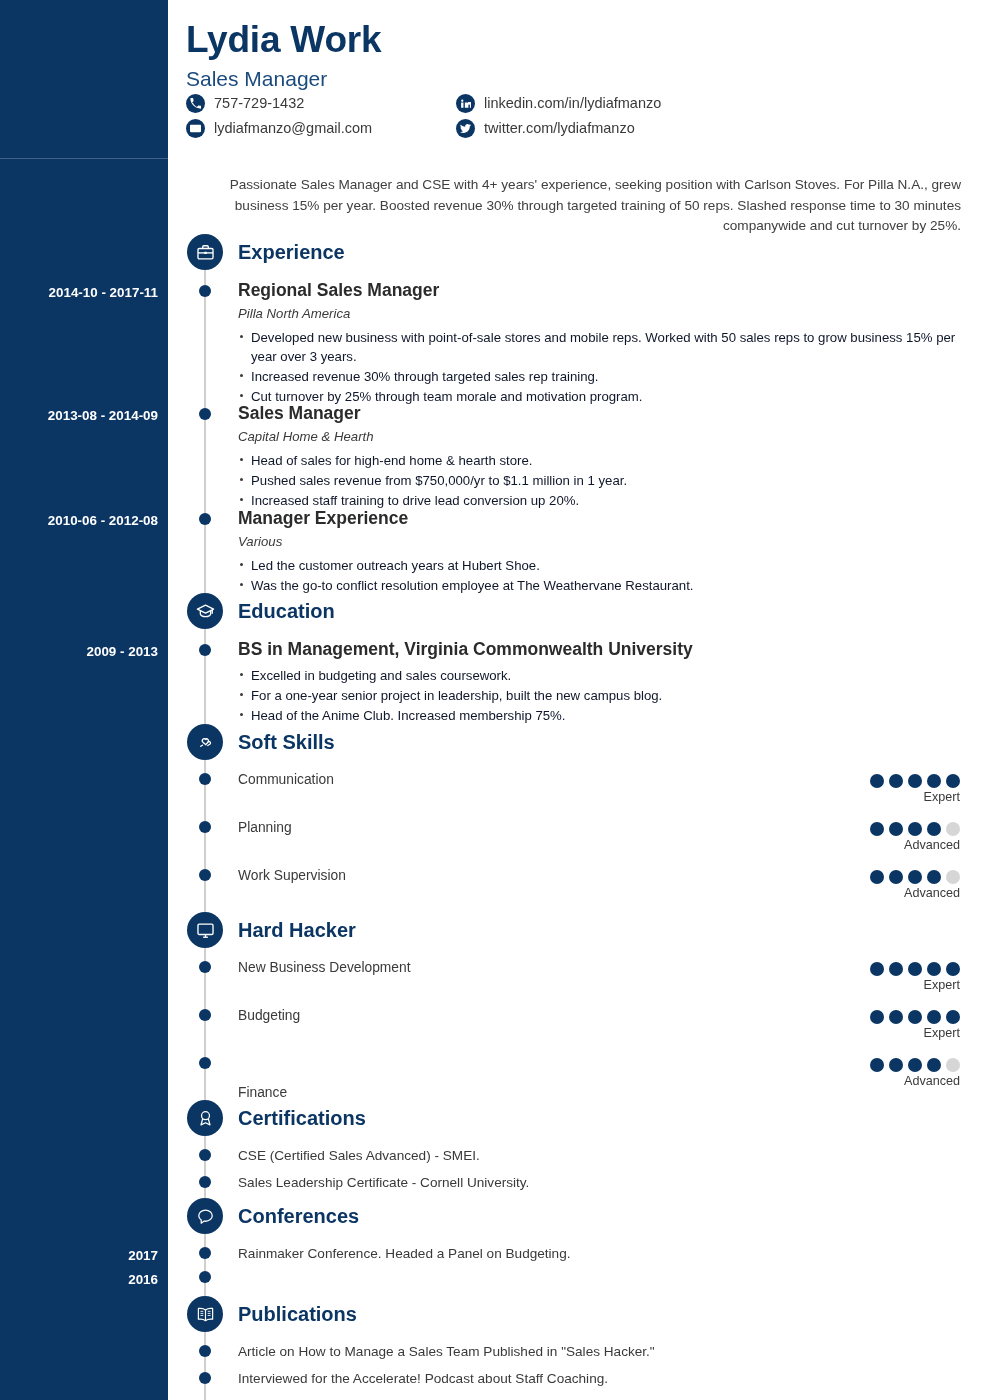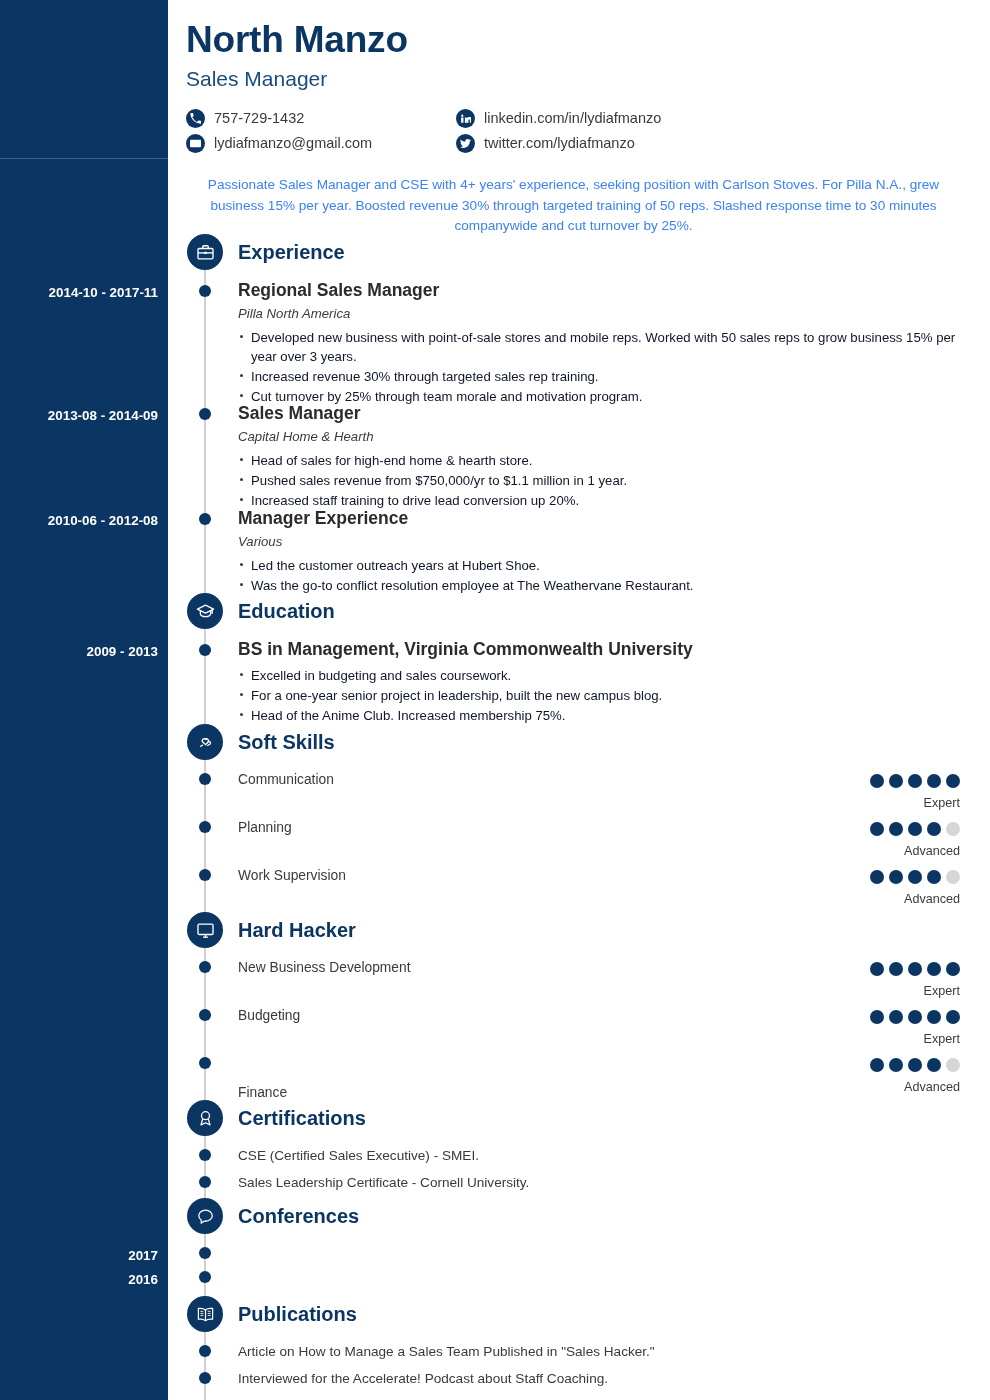--- a/index.html
+++ b/index.html
@@ -55,21 +55,20 @@
     line-height: 1.18;
   }
   .job-title {
     font-size: 21px;
     color: #1b4b7d;
     margin-top: 4px;
     line-height: 1.2;
   }
 
   .contacts {
-    margin-top: 15px;
     position: relative;
     height: 62px;
   }
   .contact-row {
     display: flex;
     align-items: center;
     height: 25px;
   }
   .contact-col-left {
     position: absolute;
@@ -99,22 +98,22 @@
   }
 
   
   .summary {
     position: absolute;
     left: 186px;
     top: 175px;
     width: 775px;
     font-size: 13.6px;
     line-height: 1.52;
-    color: #3b82f6;
-    text-align: center;
+    color: #404040;
+    text-align: right;
   }
 
   
   .rail {
     position: absolute;
     left: 204px;
     top: 240px;
     width: 2px;
     height: 1160px;
     background: #cfcfcf;
@@ -235,35 +234,35 @@
   }
   .rd {
     width: 14px; height: 14px;
     border-radius: 50%;
     background: #0b3563;
   }
   .rd.off { background: #d6d6d6; }
   .rating-label {
     font-size: 12.6px;
     color: #3a3a3a;
-    margin-top: 8px;
+    margin-top: 2px;
     line-height: 1.2;
   }
 </style>
 </head>
 <body>
 
 <div class="sidebar">
   <div class="sidebar-divider"></div>
 </div>
 
 <div class="page">
 
   <div class="header">
-    <div class="name">North Manzo</div>
+    <div class="name">Lydia Work</div>
     <div class="job-title">Sales Manager</div>
 
     <div class="contacts">
       <div class="contact-col-left">
         <div class="contact-row">
           <span class="cicon">
             <svg width="11" height="11" viewBox="0 0 24 24" fill="#ffffff">
               <path d="M6.6 10.8c1.9 3.7 4.9 6.7 8.6 8.6l2.9-2.9c.4-.4.9-.5 1.3-.3 1.4.5 2.9.7 4.4.7.7 0 1.2.5 1.2 1.2V22c0 .7-.5 1.2-1.2 1.2C11.3 23.2.8 12.7.8 1.2.8.5 1.3 0 2 0h3.9c.7 0 1.2.5 1.2 1.2 0 1.5.2 3 .7 4.4.1.4 0 .9-.3 1.3l-2.9 2.9z"></path>
             </svg>
           </span>
@@ -468,34 +467,35 @@
 
   <div class="sec-icon" style="top:1100px">
     <svg width="19" height="19" viewBox="0 0 24 24" fill="none" stroke="#ffffff" stroke-width="1.6" stroke-linejoin="round">
       <circle cx="12" cy="8.4" r="5"></circle>
       <path d="M8.4 12.6L6.3 20l5.7-2.6L17.7 20l-2.1-7.4"></path>
     </svg>
   </div>
   <div class="sec-title" style="top:1100px">Certifications</div>
 
   <div class="dot" style="top:1149px"></div>
-  <div class="plain-item" style="top:1147px">CSE (Certified Sales Executive) - SMEI.</div>
+  <div class="plain-item" style="top:1147px">CSE (Certified Sales Advanced) - SMEI.</div>
 
   <div class="dot" style="top:1176px"></div>
   <div class="plain-item" style="top:1174px">Sales Leadership Certificate - Cornell University.</div>
 
   <div class="sec-icon" style="top:1198px">
     <svg width="19" height="19" viewBox="0 0 24 24" fill="none" stroke="#ffffff" stroke-width="1.6" stroke-linejoin="round">
       <path d="M12 3.8c-4.7 0-8.5 3.2-8.5 7.1 0 2.2 1.2 4.2 3.1 5.5v4l3.7-2.6c.6.1 1.1.2 1.7.2 4.7 0 8.5-3.2 8.5-7.1S16.7 3.8 12 3.8z"></path>
     </svg>
   </div>
   <div class="sec-title" style="top:1198px">Conferences</div>
 
   <div class="date" style="top:1248px">2017</div>
   <div class="dot" style="top:1247px"></div>
+  <div class="plain-item" style="top:1245px">Rainmaker Conference. Headed a Panel on Budgeting.</div>
 
   <div class="date" style="top:1272px">2016</div>
   <div class="dot" style="top:1271px"></div>
 
   <div class="sec-icon" style="top:1296px">
     <svg width="19" height="19" viewBox="0 0 24 24" fill="none" stroke="#ffffff" stroke-width="1.5" stroke-linejoin="round">
       <path d="M12 6.3C10.4 5 8.2 4.3 5.6 4.3H3v13.6h2.6c2.6 0 4.8.7 6.4 2 1.6-1.3 3.8-2 6.4-2H21V4.3h-2.6c-2.6 0-4.8.7-6.4 2z"></path>
       <path d="M12 6.3v13.6"></path>
       <path d="M5.6 8h3.6M5.6 10.6h3.6M5.6 13.2h3.6M14.8 8h3.6M14.8 10.6h3.6M14.8 13.2h3.6" stroke-width="1.1"></path>
     </svg>

